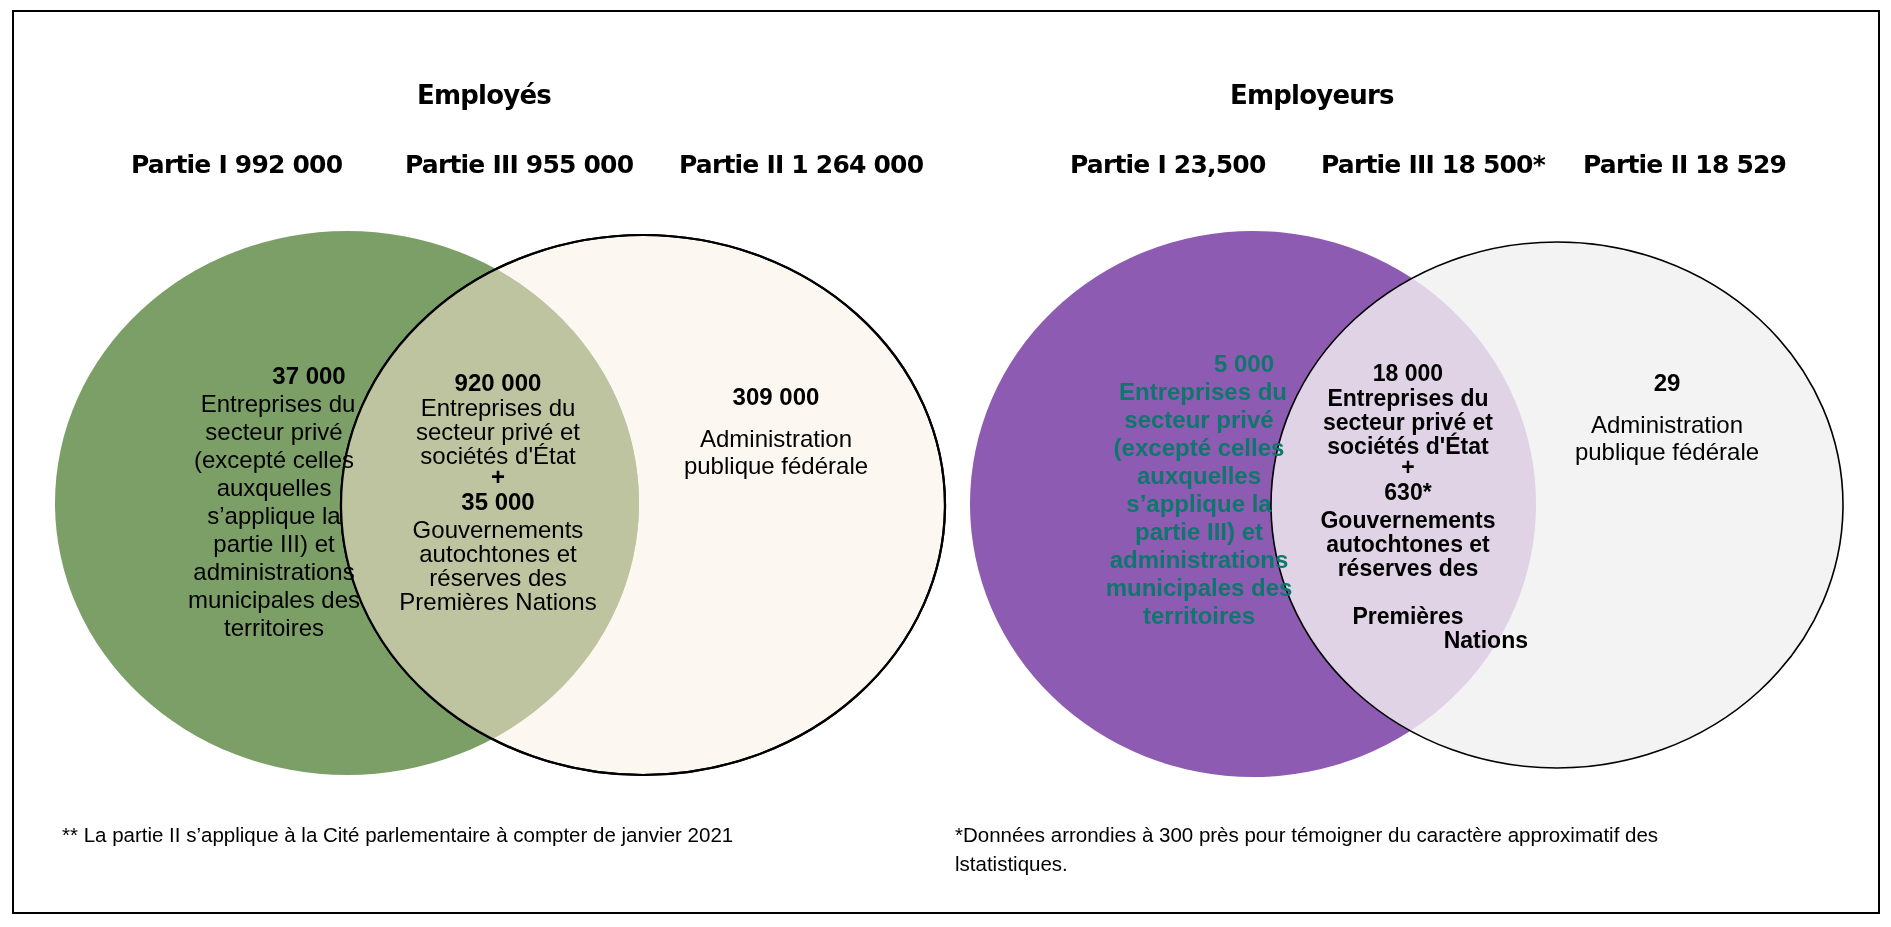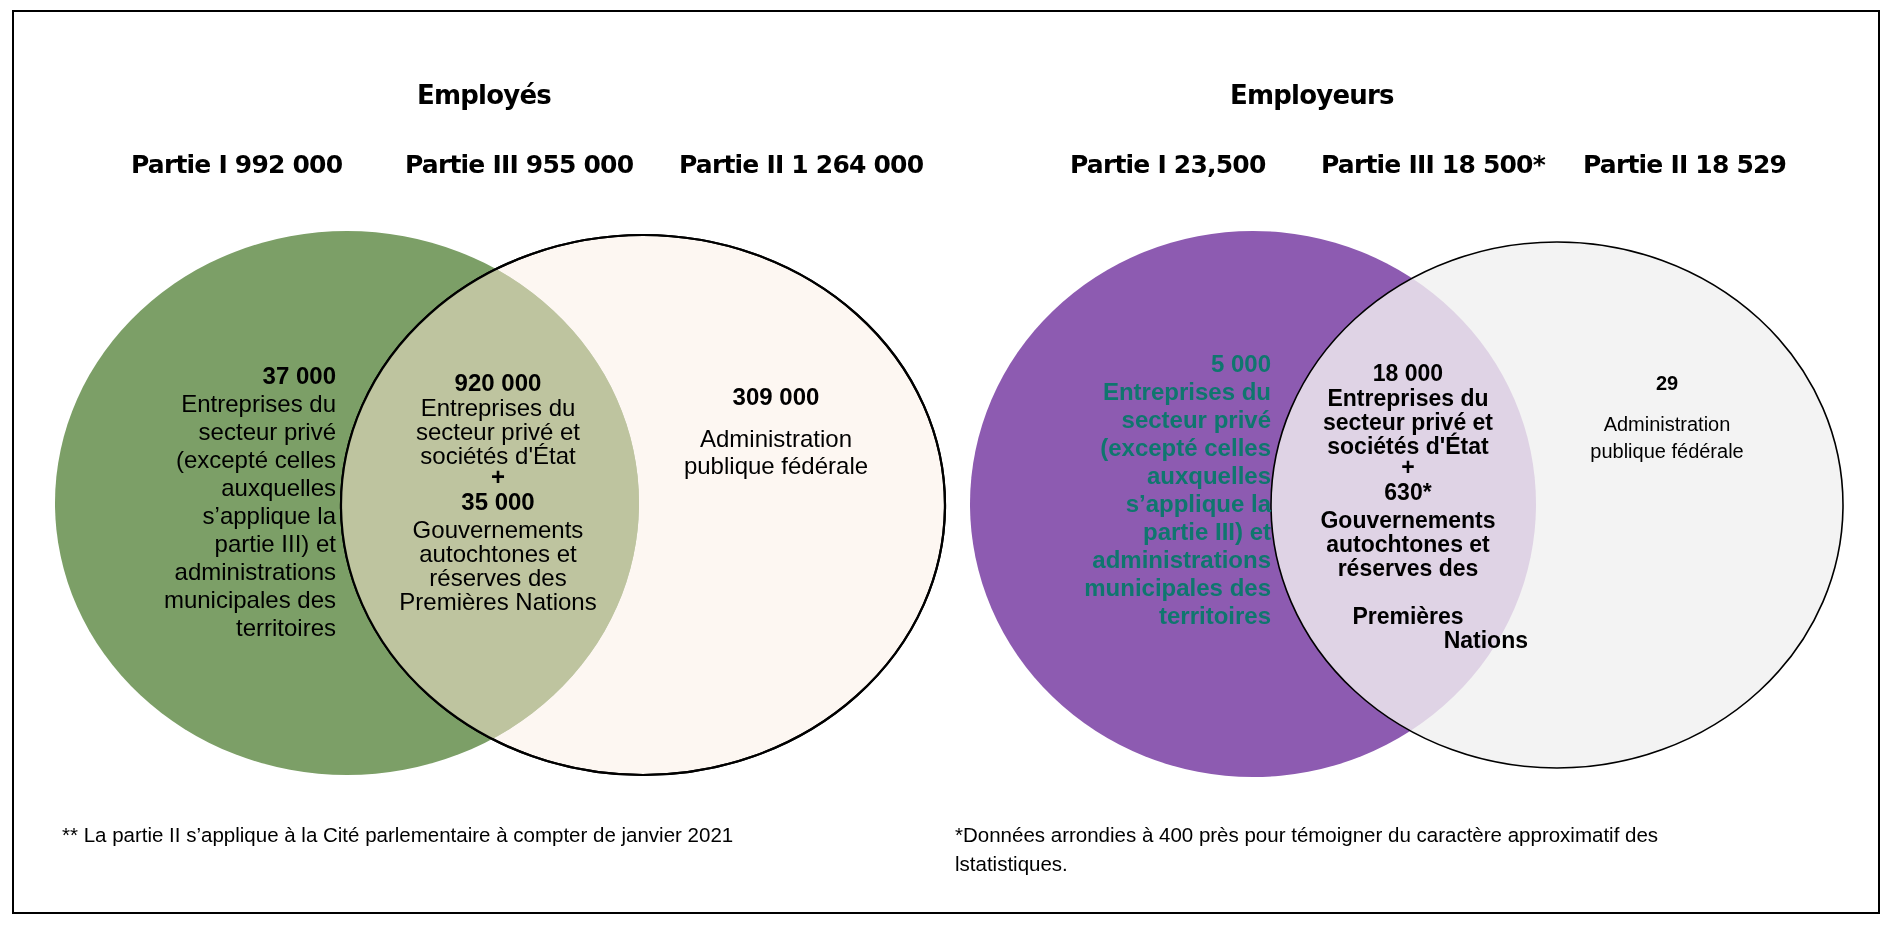--- a/index.html
+++ b/index.html
@@ -8,21 +8,21 @@
   .frame { position:absolute; left:12px; top:10px; width:1868px; height:904px;
            border:2.5px solid #000; box-sizing:border-box; }
   svg.venn { position:absolute; left:0; top:0; }
   .hd { position:absolute; font-family:"DejaVu Sans", sans-serif; font-weight:bold;
         white-space:nowrap; letter-spacing:-0.8px; }
   .title { font-size:26px;text-align:right; }
   .part { font-size:25px;margin-left:40px; }
   .blk { position:absolute; text-align:center; line-height:1; }
   .num { font-weight:bold; display:block; }
   .txt { display:block; }
-  .left-blk { text-align:right; }
+  .left-blk { text-align:center;margin-left:48px; }
   .fn { position:absolute; font-size:20.5px; line-height:29px; white-space:nowrap; }
 </style>
 </head>
 <body>
 
 <div class="frame"></div>
 
 <svg class="venn" width="1891" height="927">
 
   <ellipse cx="347" cy="503" rx="292" ry="272" fill="#7c9f67"></ellipse>
@@ -104,21 +104,21 @@
   <span class="txt" style="line-height:24px;">sociétés d'État</span>
   <span class="num" style="line-height:18px;">+</span>
   <span class="num" style="line-height:32px;">630*</span>
   <span class="txt" style="line-height:24px;">Gouvernements</span>
   <span class="txt" style="line-height:24px;">autochtones et</span>
   <span class="txt" style="line-height:24px;">réserves des</span>
   <span class="txt" style="line-height:24px;margin-top:24px;">Premières</span>
   <span class="txt" style="line-height:24px;text-align:right;">Nations</span>
 </div>
 
-<div class="blk" style="left:1547px; top:369px; width:240px; font-size:20px;">
+<div class="blk" style="left:1547px; top:369px; width:240px; font-size:24px;">
   <span class="num" style="line-height:28px; margin-bottom:14px;">29</span>
   <span class="txt" style="line-height:27px;">Administration</span>
   <span class="txt" style="line-height:27px;">publique fédérale</span>
 </div>
 
 <div class="fn" style="left:62px; top:820px;">** La partie II s’applique à la Cité parlementaire à compter de janvier 2021</div>
-<div class="fn" style="left:955px; top:820px;">*Données arrondies à 400 près pour témoigner du caractère approximatif des</div>
+<div class="fn" style="left:955px; top:820px;">*Données arrondies à 300 près pour témoigner du caractère approximatif des</div>
 <div class="fn" style="left:955px; top:849px;">lstatistiques.</div>
 
 </body></html>

